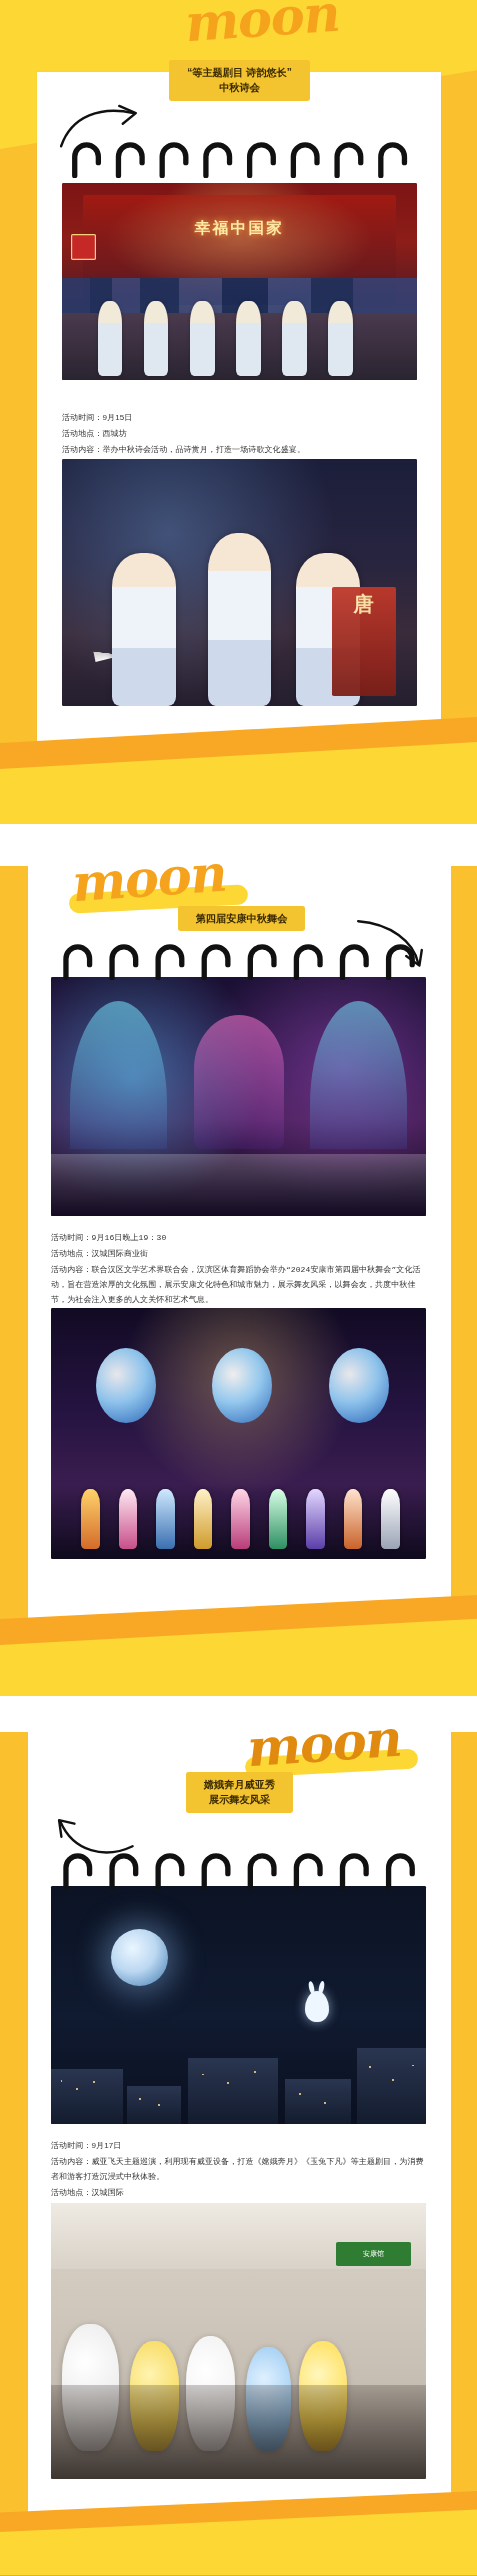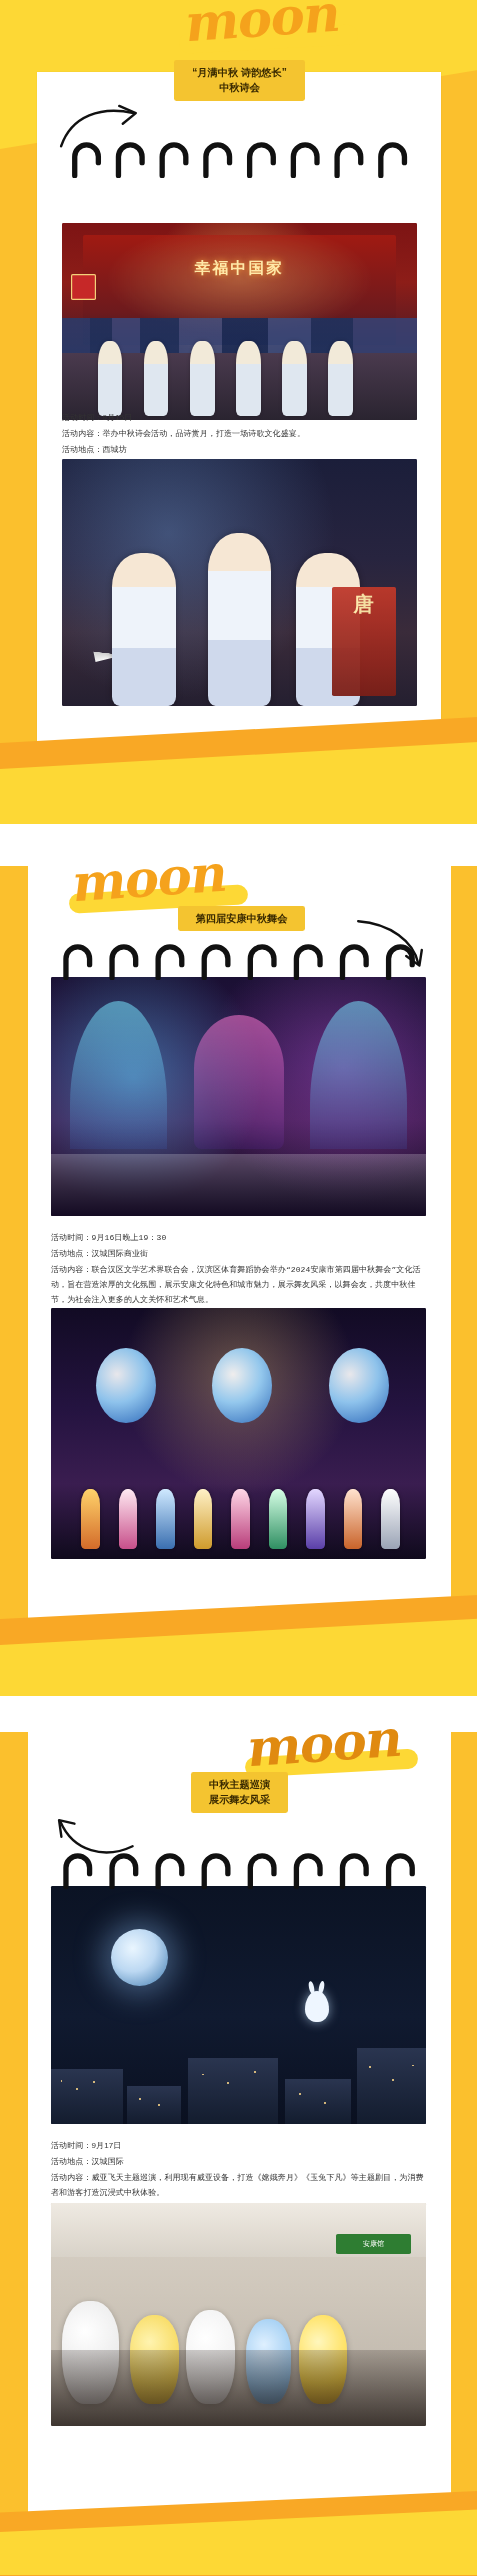--- a/index.html
+++ b/index.html
@@ -284,21 +284,21 @@
     <div class="diag-yellow" style="left:0; top:0; width:478px; height:149px; clip-path: polygon(0 0, 478px 0, 478px 70px, 0 149px);"></div>
     <div class="white-sheet" style="left:37px; top:72px; width:404px; height:711px; box-shadow:0 0 0 0.6px rgba(0,0,0,.03);"></div>
 
     <div class="moon-blob" style="left:179px; top:29px; width:179px; height:20.3px; transform:rotate(-3deg);"></div>
     <div style="position:absolute; left:185px; top:-7.2px;">
       <span class="moon-word">moon</span>
     </div>
 
     <div style="position:absolute; left:141px; top:60px; width:197px; text-align:center;">
       <div class="title-pill">
-        <span>“月满中秋 诗韵悠长”</span>
+        <span>“等主题剧目 诗韵悠长”</span>
         <span class="l2">中秋诗会</span>
       </div>
     </div>
 
     <div style="position:absolute; left:57px; top:100px;">
       <svg width="90" height="51" viewBox="0 0 150 86">
         <path d="M6,78 C24,26 74,10 128,22" fill="none" stroke="#111" stroke-width="4" stroke-linecap="round"></path>
         <path d="M104,10 L132,22 L110,40" fill="none" stroke="#111" stroke-width="4" stroke-linecap="round" stroke-linejoin="round"></path>
       </svg>
     </div>
@@ -311,38 +311,38 @@
           <path d="M170,62 L170,30 A20,20 0 0 1 210,30 L210,40"></path>
           <path d="M244,62 L244,30 A20,20 0 0 1 284,30 L284,40"></path>
           <path d="M318,62 L318,30 A20,20 0 0 1 358,30 L358,40"></path>
           <path d="M392,62 L392,30 A20,20 0 0 1 432,30 L432,40"></path>
           <path d="M466,62 L466,30 A20,20 0 0 1 506,30 L506,40"></path>
           <path d="M540,62 L540,30 A20,20 0 0 1 580,30 L580,40"></path>
         </g>
       </svg>
     </div>
 
-    <div class="photo p1" style="position:absolute; left:62px; top:183px; width:355px; height:197px;margin-top:40px;">
+    <div class="photo p1" style="position:absolute; left:62px; top:183px; width:355px; height:197px;">
       <div class="screen"></div>
       <div class="cn-title">幸福中国家</div>
       <div class="skyline"></div>
       <div class="lbadge"></div>
       <div class="stage"></div>
       <div class="dancer" style="left:10%;"></div>
       <div class="dancer" style="left:23%;"></div>
       <div class="dancer" style="left:36%;"></div>
       <div class="dancer" style="left:49%;"></div>
       <div class="dancer" style="left:62%;"></div>
       <div class="dancer" style="left:75%;"></div>
     </div>
 
     <div class="info" style="position:absolute; left:62px; top:410px; width:355px;">
       <p><span>活动时间：</span><span>9月15日</span></p>
+      <p><span>活动地点：</span><span>西城坊</span></p>
       <p><span>活动内容：</span><span>举办中秋诗会活动，品诗赏月，打造一场诗歌文化盛宴。</span></p>
-      <p><span>活动地点：</span><span>西城坊</span></p>
     </div>
 
     <div class="photo p2" style="position:absolute; left:62px; top:459px; width:355px; height:247px;">
       <div class="fanL"></div>
       <div class="fanR"></div>
       <div class="girl" style="left:14%;"></div>
       <div class="girl" style="left:41%; height:70%;"></div>
       <div class="girl" style="left:66%;"></div>
       <div class="tangsign">唐</div>
     </div>
@@ -428,21 +428,21 @@
     <div class="band-yellow-right" style="top:36px; height:844px; width:27.5px;"></div>
     <div class="white-sheet" style="left:27.5px; top:36px; width:423px; height:844px;"></div>
 
     <div class="moon-blob" style="left:245px; top:57px; width:173px; height:20.3px; transform:rotate(-3deg);"></div>
     <div style="position:absolute; left:247px; top:21.5px;">
       <span class="moon-word dark">moon</span>
     </div>
 
     <div style="position:absolute; left:141px; top:76px; width:197px; text-align:center;">
       <div class="title-pill">
-        <span>中秋主题巡演</span>
+        <span>嫦娥奔月威亚秀</span>
         <span class="l2">展示舞友风采</span>
       </div>
     </div>
 
     <div style="position:absolute; left:55px; top:117px;">
       <svg width="84" height="51" viewBox="0 0 140 86">
         <path d="M8,14 C30,66 84,78 130,56" fill="none" stroke="#111" stroke-width="4" stroke-linecap="round"></path>
         <path d="M10,40 L6,12 L32,18" fill="none" stroke="#111" stroke-width="4" stroke-linecap="round" stroke-linejoin="round"></path>
       </svg>
     </div>
@@ -485,25 +485,25 @@
         </div>
       <div class="bldg" style="left:306px;width:69px; height:76px;">
           <i style="left:12px; top:18px;"></i>
           <i style="left:35px; top:31px;"></i>
           <i style="left:55px; top:16.7px;"></i>
         </div>
     </div>
 
     <div class="info" style="position:absolute; left:51px; top:442px; width:375px;">
       <p><span>活动时间：</span><span>9月17日</span></p>
+      <p><span>活动内容：</span><span>威亚飞天主题巡演，利用现有威亚设备，打造《嫦娥奔月》《玉兔下凡》等主题剧目，为消费者和游客打造沉浸式中秋体验。</span></p>
       <p><span>活动地点：</span><span>汉城国际</span></p>
-      <p><span>活动内容：</span><span>威亚飞天主题巡演，利用现有威亚设备，打造《嫦娥奔月》《玉兔下凡》等主题剧目，为消费者和游客打造沉浸式中秋体验。</span></p>
-    </div>
-
-    <div class="photo p6" style="position:absolute; left:51px; top:507px; width:375px; height:223px;text-align:right;">
+    </div>
+
+    <div class="photo p6" style="position:absolute; left:51px; top:507px; width:375px; height:276px;text-align:right;">
       <div class="ceil"></div>
       <div class="signgreen">安康馆</div>
       <div class="mascot" style="left:3%;  width:15%; height:46%; background:radial-gradient(circle at 40% 30%, #ffffff, #e8e8e8 60%, #cfcfcf 100%);"></div>
       <div class="mascot" style="left:21%; width:13%; height:40%; background:radial-gradient(circle at 40% 30%, #fff4b0, #f5d34a 60%, #e0b421 100%);"></div>
       <div class="mascot" style="left:36%; width:13%; height:42%; background:radial-gradient(circle at 40% 30%, #ffffff, #efefef 60%, #d6d6d6 100%);"></div>
       <div class="mascot" style="left:52%; width:12%; height:38%; background:radial-gradient(circle at 40% 30%, #dff0ff, #8fc4ef 60%, #5b98cc 100%);"></div>
       <div class="mascot" style="left:66%; width:13%; height:40%; background:radial-gradient(circle at 40% 30%, #fff7bd, #ffd83d 60%, #e3ab12 100%);"></div>
       <div class="crowd"></div>
     </div>
 

